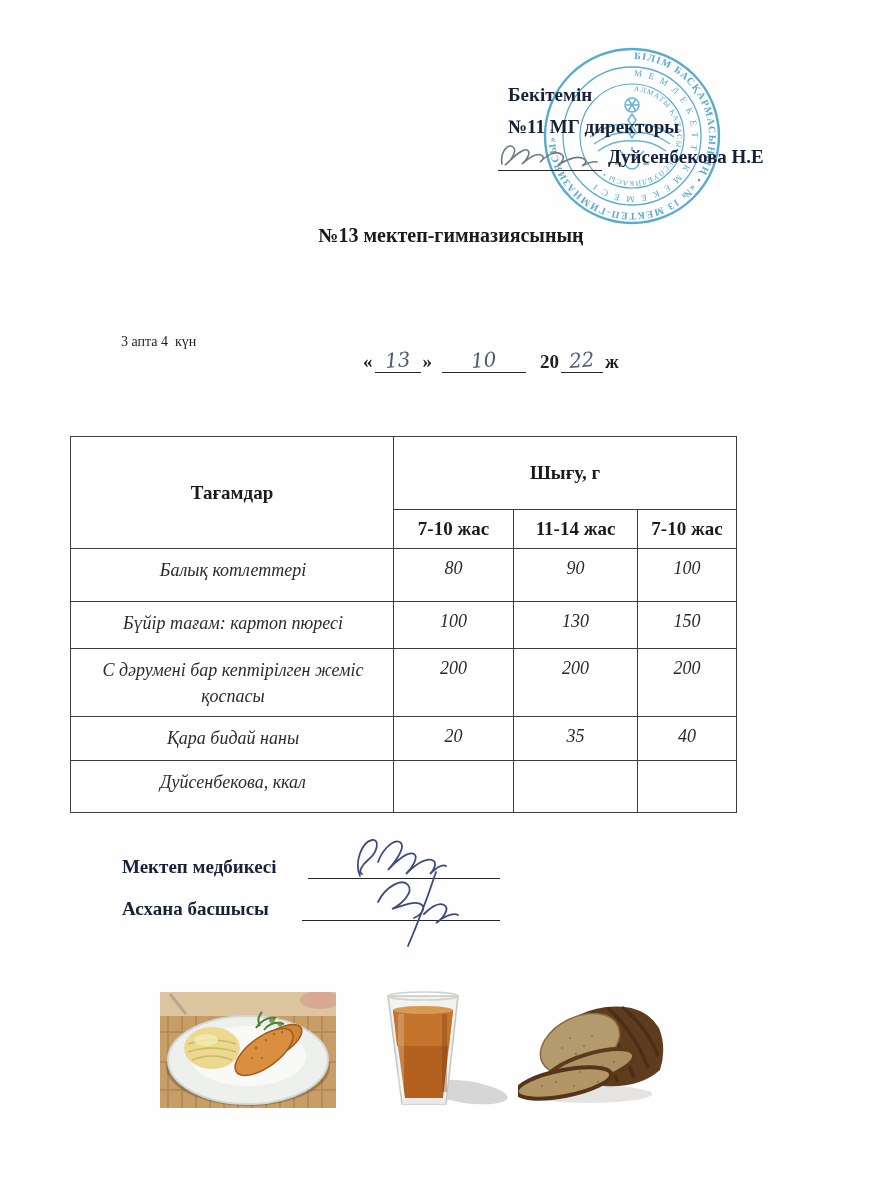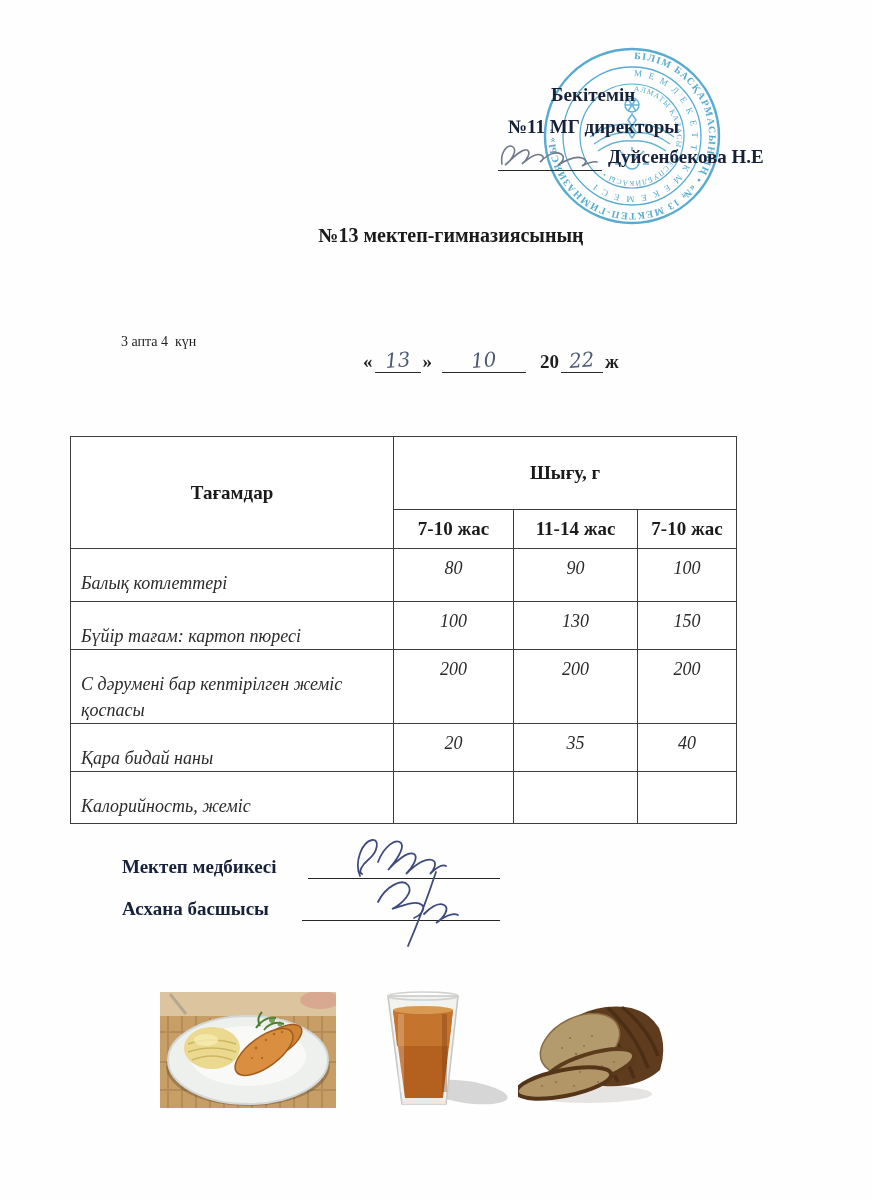--- a/index.html
+++ b/index.html
@@ -7,21 +7,21 @@
     position:relative;
     width:872px;height:1200px;
     background:#fefefe;
     overflow:hidden;
     font-family:"Liberation Serif","DejaVu Serif",serif;
     color:#1e1e1e;
   }
   
   .stamp{position:absolute;left:540px;top:44px;width:184px;height:184px;z-index:1;opacity:.92;}
   .approval{position:absolute;z-index:2;font-weight:bold;font-size:19px;color:#17213a;}
-  .approve-label{left:508px;top:84px;margin-left:43px;}
+  .approve-label{left:508px;top:84px;}
   .director-label{left:508px;top:116px;}
   .director-sig-line{
     position:absolute;left:498px;top:142px;width:104px;height:28px;
     border-bottom:1.8px solid #262626;z-index:2;
   }
   .director-sig-line svg{position:absolute;left:0;top:-2px;}
   .director-name{left:608px;top:146px;}
   
   .doc-title{
     position:absolute;left:0;right:0;padding-left:30px;
@@ -50,21 +50,21 @@
     color:#4e5a72;font-size:20px;display:inline-block;transform:rotate(-5deg);
   }
   
   .menu-table{
     position:absolute;left:70px;top:436px;z-index:2;
     border-collapse:collapse;table-layout:fixed;width:666px;background:#fff;
   }
   .menu-table th,.menu-table td{border:1.6px solid #3d3d3d;overflow:hidden;}
   .menu-table th{font-weight:bold;font-size:19px;color:#1b1b1b;text-align:center;vertical-align:middle;}
   .menu-table td{font-style:italic;font-size:18px;color:#2b2b2b;vertical-align:top;}
-  .dish-cell{text-align:left;padding:21px 8px 0 10px;line-height:1.45;}
+  .dish-cell{text-align:center;padding:8px 8px 0 10px;line-height:1.45;}
   .val-cell{text-align:center;padding-top:9px;}
   
   .sig-label{position:absolute;left:122px;font-weight:bold;font-size:19px;color:#17213a;z-index:2;}
   .nurse-label{top:856px;}
   .canteen-label{top:898px;}
   .sig-line{position:absolute;border-bottom:1.7px solid #262626;z-index:2;}
   .nurse-line{left:308px;top:850px;width:192px;height:28px;}
   .canteen-line{left:302px;top:892px;width:198px;height:28px;}
   .sig-script{position:absolute;z-index:3;}
   .nurse-script{left:352px;top:834px;}
@@ -171,21 +171,21 @@
       <td class="val-cell">200</td>
       <td class="val-cell">200</td>
     </tr>
     <tr style="height:44px">
       <td class="dish-cell">Қара бидай наны</td>
       <td class="val-cell">20</td>
       <td class="val-cell">35</td>
       <td class="val-cell">40</td>
     </tr>
     <tr style="height:52px">
-      <td class="dish-cell">Калорийность, жеміс</td>
+      <td class="dish-cell">Дуйсенбекова, ккал</td>
       <td class="val-cell"></td>
       <td class="val-cell"></td>
       <td class="val-cell"></td>
     </tr>
   </tbody>
     </table>
 
   <div class="sig-label nurse-label">Мектеп медбикесі</div>
   <div class="sig-line nurse-line"></div>
   <svg class="sig-script nurse-script" width="96" height="48" viewBox="0 0 96 48">

